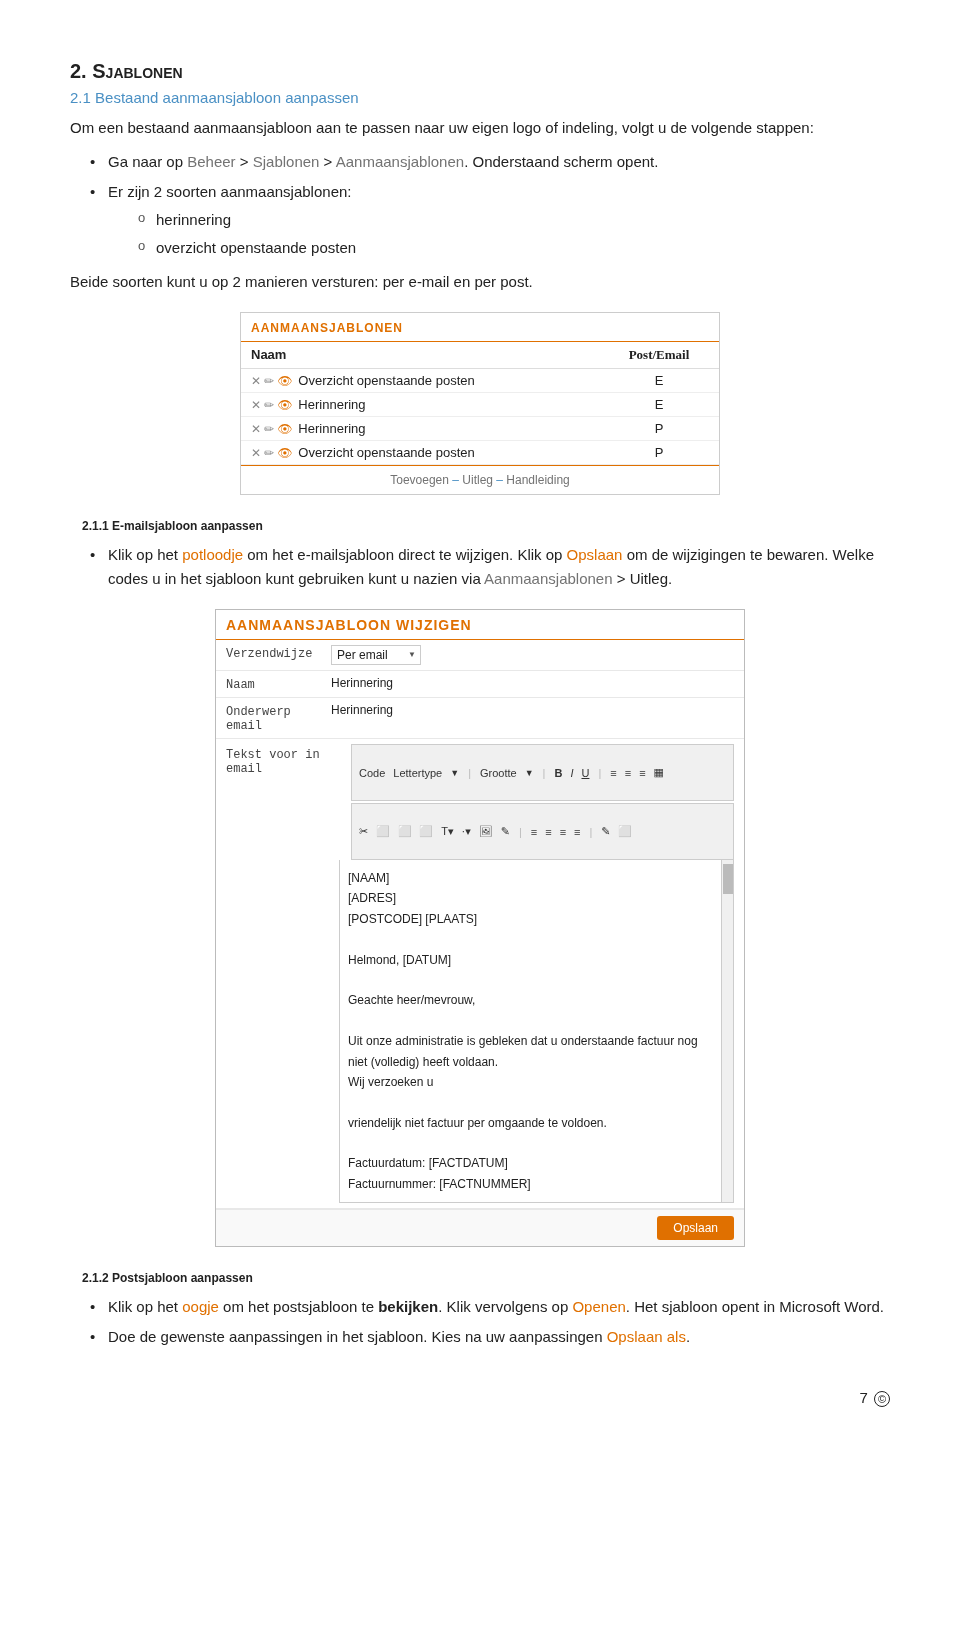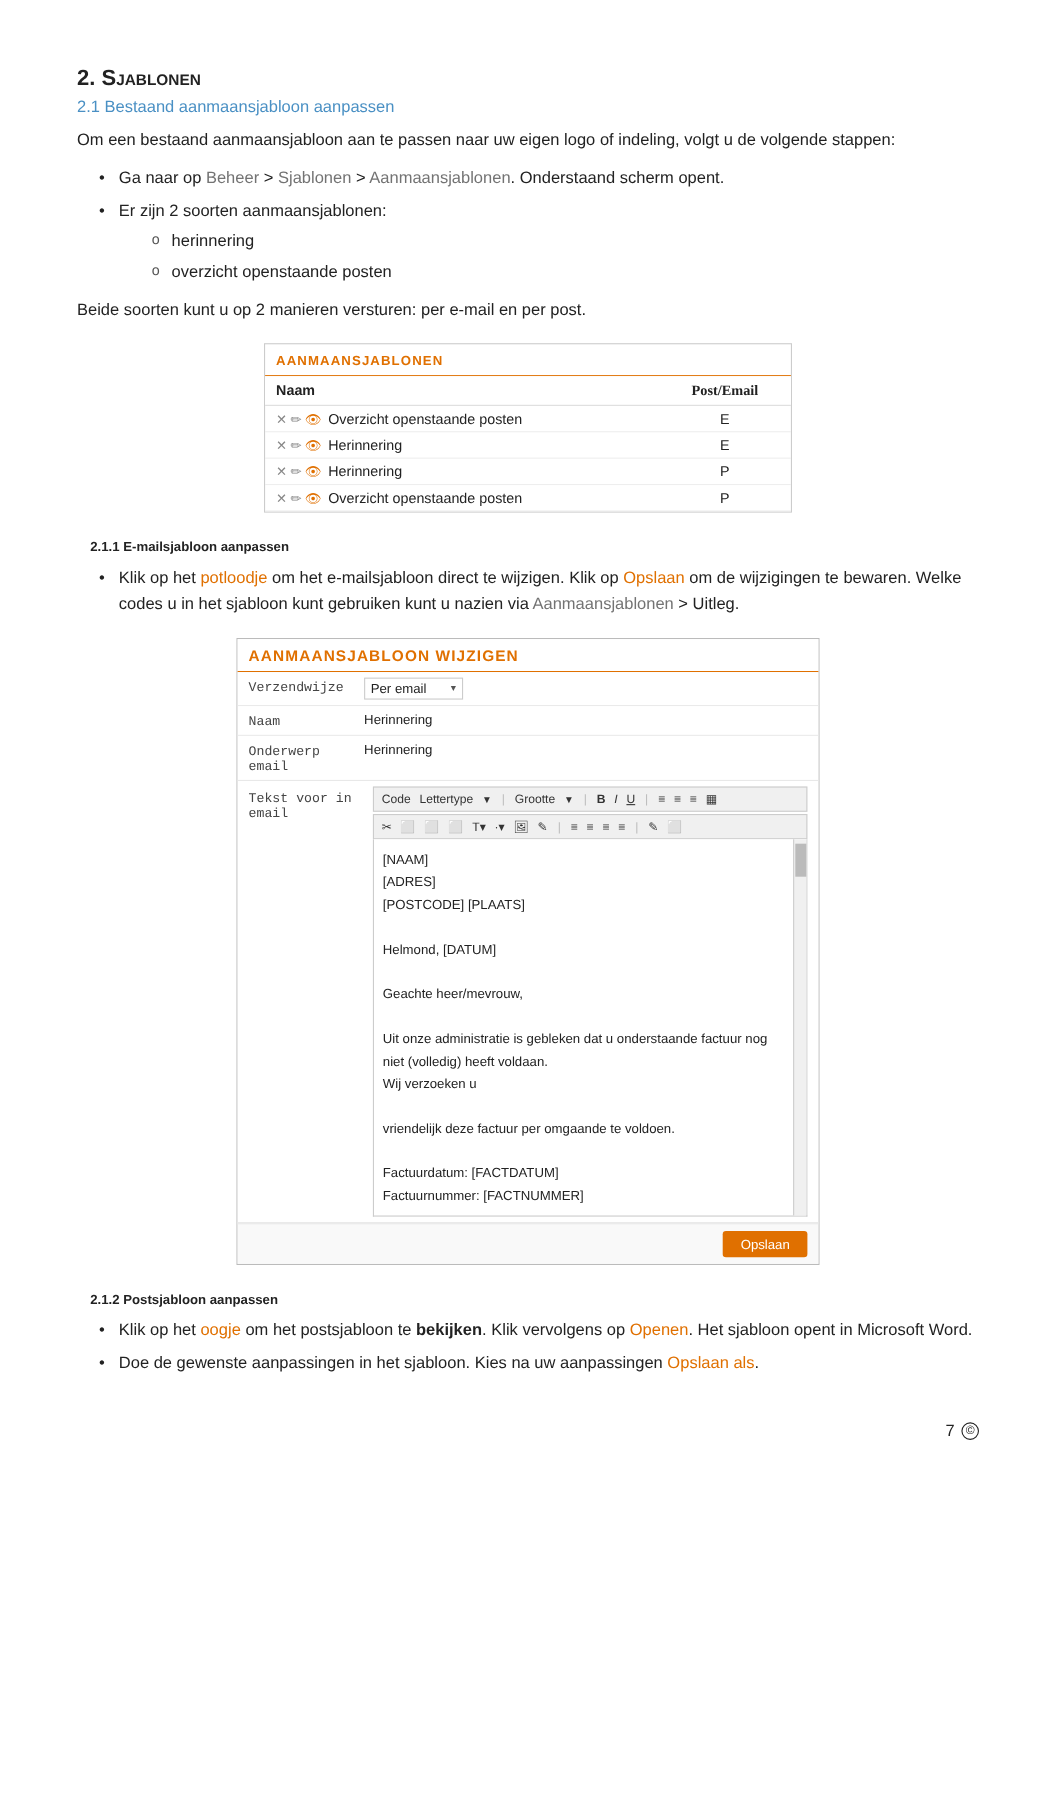--- a/index.html
+++ b/index.html
@@ -173,26 +173,27 @@
       content: '▼';
       font-size: 8px;
       position: absolute;
       right: 4px;
       top: 4px;
       color: #555;
     }
     .editor-toolbar {
       background: #f0f0f0;
       border: 1px solid #ccc;
-      padding: 3px 4px;
+      padding: 20px 4px;
       display: flex;
       flex-wrap: wrap;
       gap: 2px;
       align-items: center;
       font-size: 11px;
+      margin-left: 12px;
     }
     .editor-toolbar span {
       padding: 1px 3px;
       cursor: pointer;
       color: #333;
     }
     .editor-toolbar .sep { color: #bbb; margin: 0 1px; }
     .editor-content {
       border: 1px solid #ccc;
       border-top: none;
@@ -319,20 +320,27 @@
     <div class="row-type">P</div>
   </div>
   <div class="table-data-row">
     <div class="row-icons">
       <span class="icon-x">✕</span>
       <span class="icon-pen">✏</span>
       <span style="color:#e07000;font-size:12px;">👁</span>
     </div>
     <div class="row-name">Overzicht openstaande posten</div>
     <div class="row-type">P</div>
+  </div>
+  <div class="table-footer">
+    <span class="link-blue">Toevoegen</span>
+    <span> – </span>
+    <span class="link-blue">Uitleg</span>
+    <span> – </span>
+    <span class="link-blue">Handleiding</span>
   </div>
 </div>
 
 <div class="sub-heading">2.1.1  E-mailsjabloon aanpassen</div>
 
 <ul class="bullet-list">
   <li>
     <span>Klik op het </span><a class="link-orange">potloodje</a><span> om het e-mailsjabloon direct te wijzigen. Klik op </span><a class="link-orange">Opslaan</a><span> om de wijzigingen te bewaren. Welke codes u in het sjabloon kunt gebruiken kunt u nazien via </span><a class="link-blue">Aanmaansjablonen</a><span> &gt; Uitleg.</span>
   </li>
 </ul>
@@ -399,21 +407,21 @@
               <div>[ADRES]</div>
               <div>[POSTCODE] [PLAATS]</div>
               <div>&nbsp;</div>
               <div>Helmond, [DATUM]</div>
               <div>&nbsp;</div>
               <div>Geachte heer/mevrouw,</div>
               <div>&nbsp;</div>
               <div>Uit onze administratie is gebleken dat u onderstaande factuur nog niet (volledig) heeft voldaan.</div>
               <div>Wij verzoeken u</div>
               <div>&nbsp;</div>
-              <div>vriendelijk deze factuur per omgaande te voldoen.</div>
+              <div>vriendelijk niet factuur per omgaande te voldoen.</div>
               <div>&nbsp;</div>
               <div>Factuurdatum: [FACTDATUM]</div>
               <div>Factuurnummer: [FACTNUMMER]</div>
             </div>
             <div class="scrollbar-fake">
               <div class="scrollbar-fake-thumb"></div>
             </div>
           </div>
         </div>
       </div>

